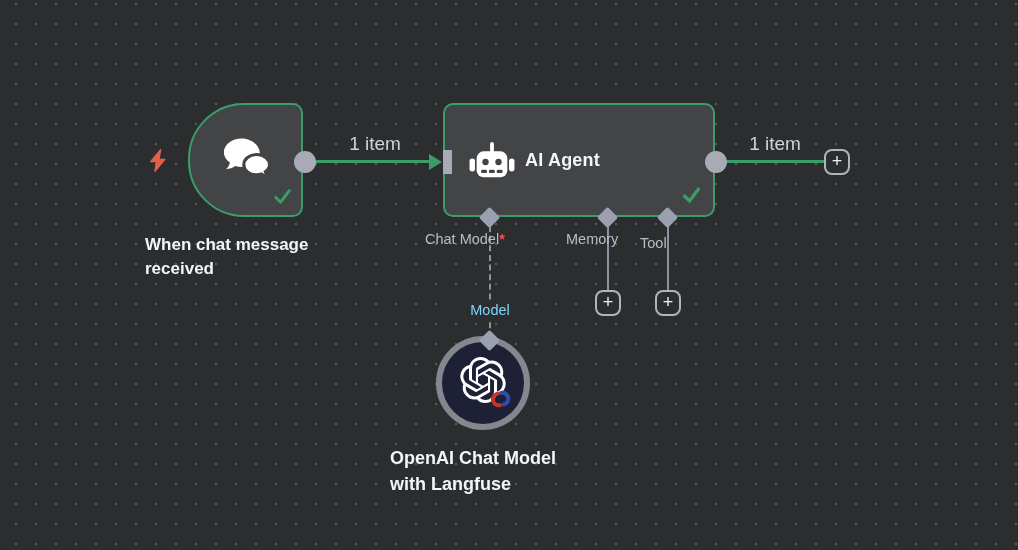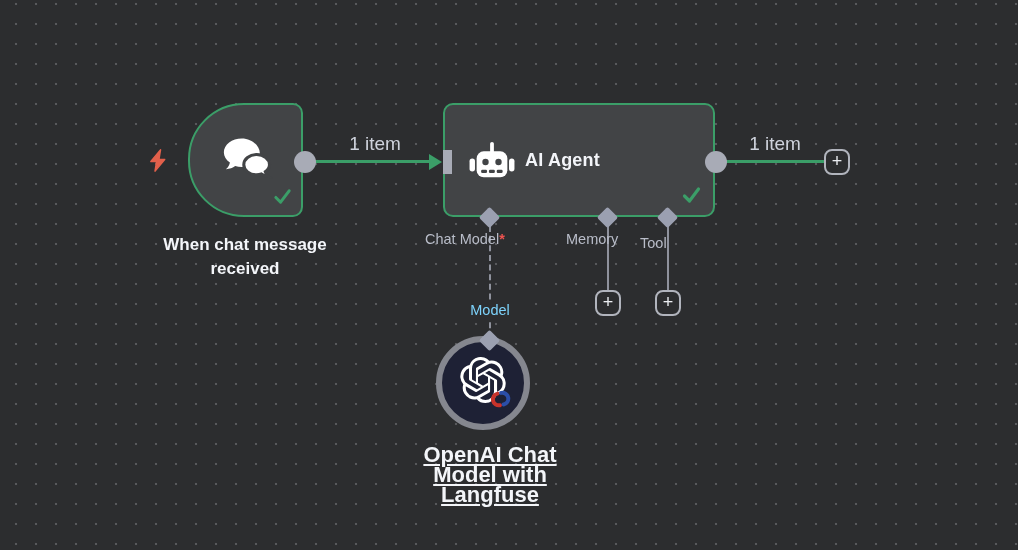--- a/index.html
+++ b/index.html
@@ -42,24 +42,24 @@
   .trigger-icon{position:absolute;left:26px;top:27px;}
   .node-check{position:absolute;right:8px;bottom:5px;z-index:3;}
   .agent-icon{position:absolute;left:21px;top:31px;}
   .agent-title{
     position:absolute;left:80px;top:0;height:100%;
     display:flex;align-items:center;
     color:#f3f5f9;font-size:18px;font-weight:bold;letter-spacing:.2px;
   }
   
   .node-label{
-    position:absolute;text-align:center;color:#f3f5f9;font-weight:bold;z-index:3;
+    position:absolute;text-align:left;color:#f3f5f9;font-weight:bold;z-index:3;
   }
   .label-trigger{left:145px;top:233px;width:200px;font-size:17px;line-height:24px;}
-  .label-model{left:390px;top:445px;width:200px;font-size:22px;line-height:20px;text-decoration:underline;}
+  .label-model{left:390px;top:445px;width:200px;font-size:18px;line-height:26px;}
   
   .endpoint-circle{
     position:absolute;width:22px;height:22px;border-radius:50%;
     background:#a8abb6;z-index:5;
   }
   .endpoint-rect{
     position:absolute;width:9px;height:24px;background:#a8abb6;z-index:5;
   }
   .diamond{
     position:absolute;width:15px;height:15px;background:#9ba0b1;

